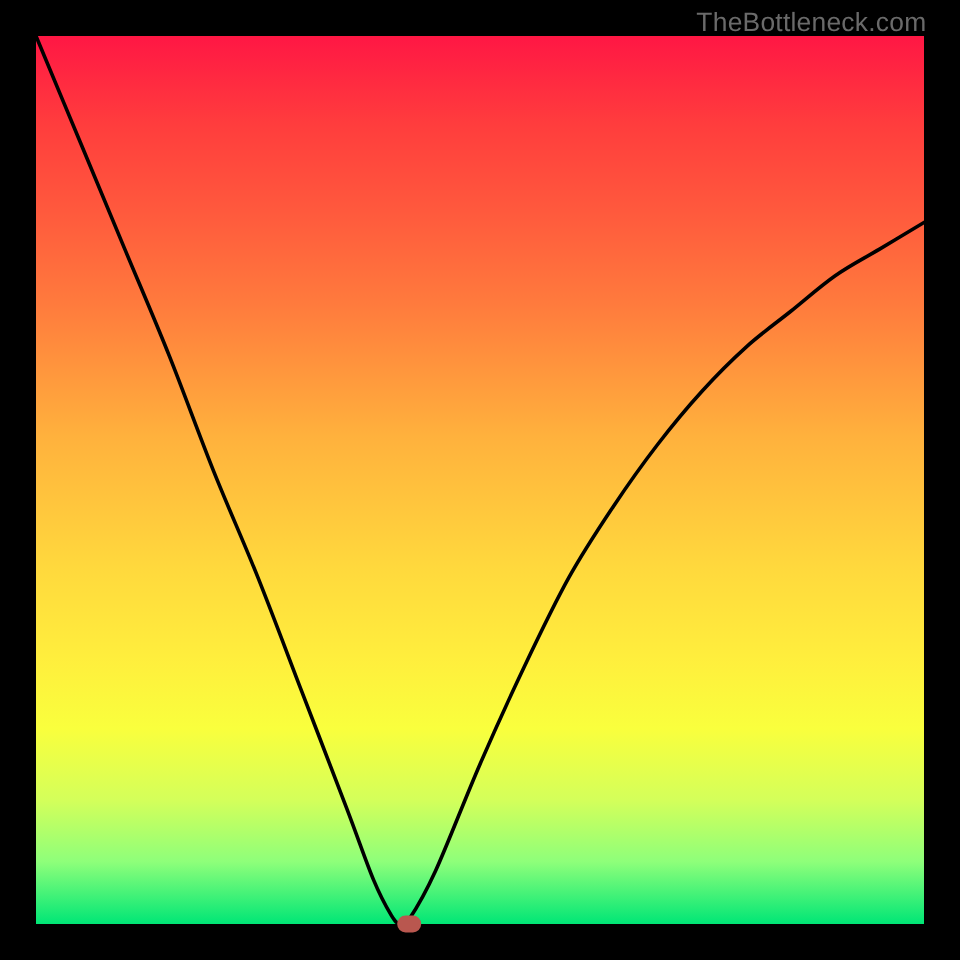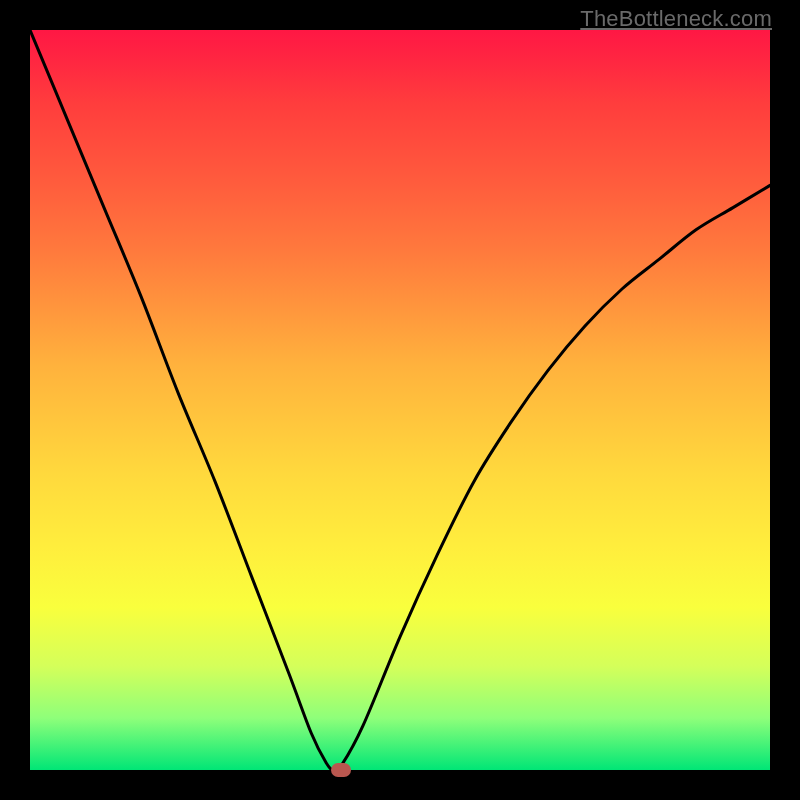--- a/index.html
+++ b/index.html
@@ -30,21 +30,20 @@
       #00e676 100%);
   }
   .watermark {
     position: absolute;
     top: 6px;
     right: 28px;
     font-family: Arial, Helvetica, sans-serif;
     font-size: 22px;
     color: #6a6a6a;
     letter-spacing: 0.2px;
-    text-decoration: underline;
   }
   .curve-svg {
     position: absolute;
     left: 0; top: 0;
     width: 100%; height: 100%;
   }
   .marker {
     position: absolute;
     width: 20px;
     height: 14px;

